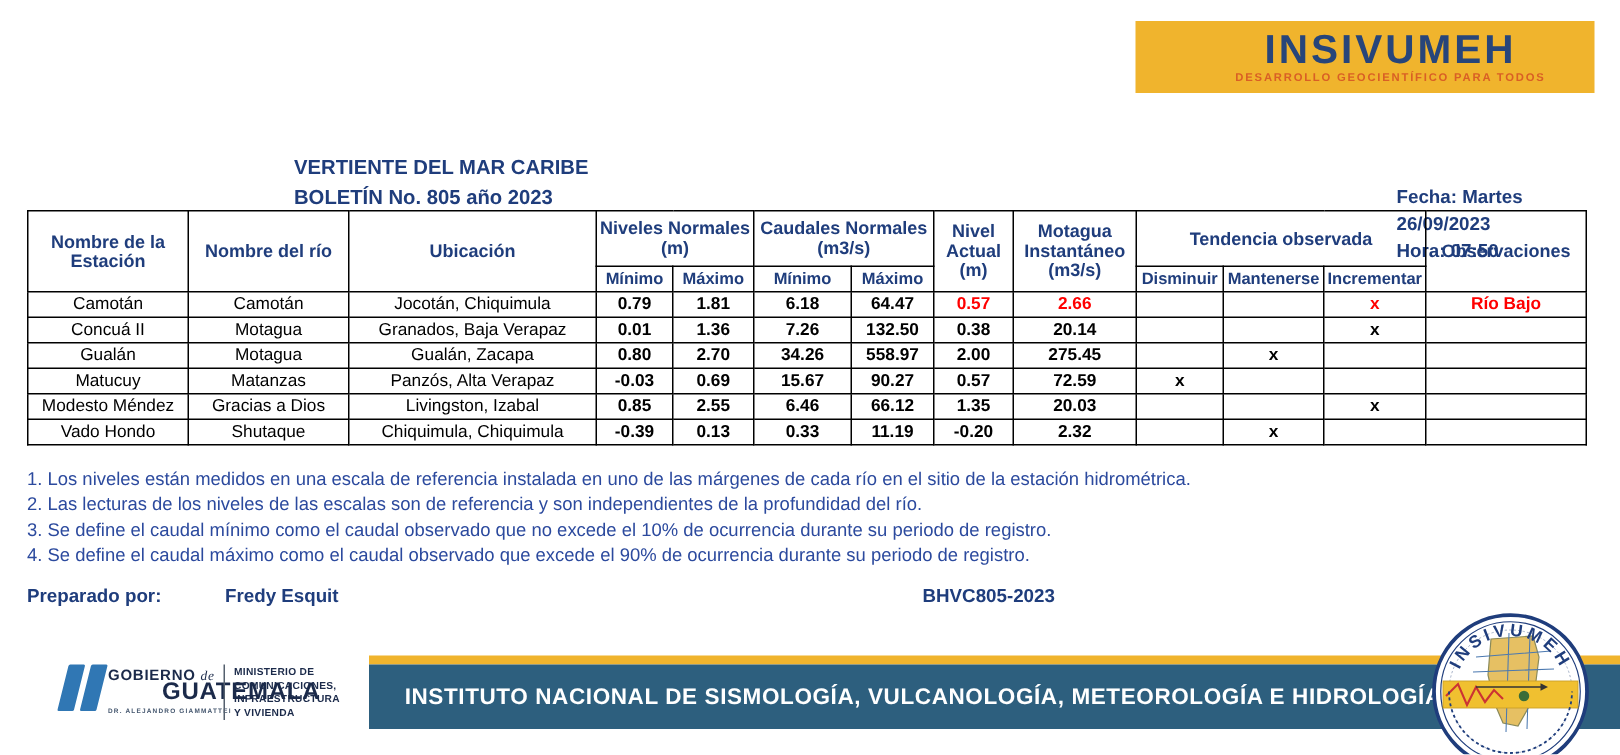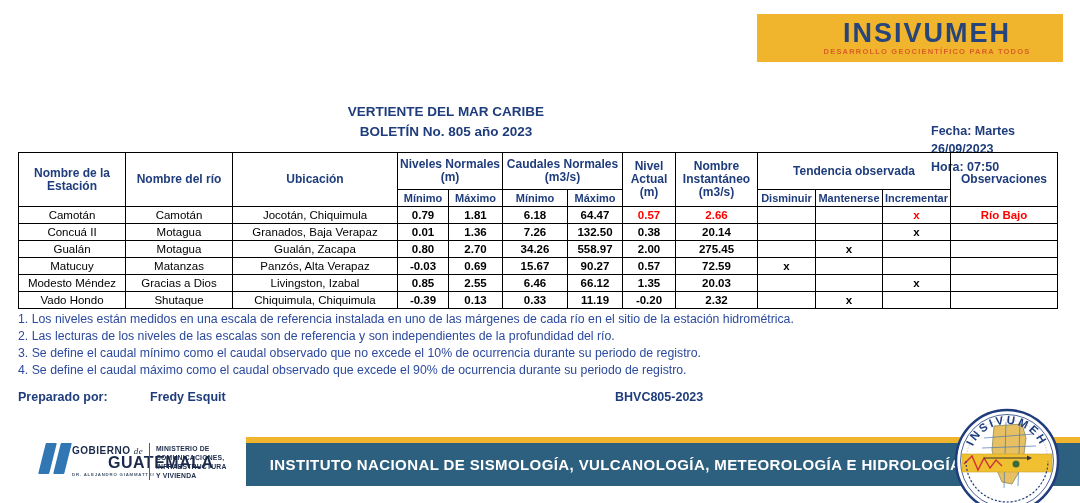--- a/index.html
+++ b/index.html
@@ -13,27 +13,27 @@
     align-items:center; padding-left:34px; }
   .brand-name { font-size:27px; font-weight:bold; color:#27457a; letter-spacing:2px; line-height:26px; }
   .brand-tagline { font-size:7.5px; font-weight:bold; color:#d95f25; letter-spacing:1.2px; margin-top:1px; }
   .top-banner { position:absolute; left:33px; top:14px; width:762px; height:74px;
     background:#2d5f7e; border-bottom-right-radius:115px 72px; z-index:2;
     display:flex; flex-direction:column; align-items:center; justify-content:center; }
   .main-title { color:#fff; font-size:31px; font-weight:bold; letter-spacing:1.5px; line-height:32px; }
   .main-subtitle { color:#eef3f6; font-size:13px; font-weight:bold; letter-spacing:4px; margin-top:3px; }
 
   
-  .bulletin-block { position:absolute; left:196px; top:102px; width:500px; text-align:center;
+  .bulletin-block { position:absolute; left:196px; top:102px; width:500px; text-align:left;
     color:#1f3d7c; font-weight:bold; font-size:13.5px; line-height:20px; }
   .date-block { position:absolute; left:931px; top:122px; color:#1f3d7c; font-weight:bold;
     font-size:12.5px; line-height:18px; }
 
   
-  table.riv { position:absolute; left:18px; top:152px; width:1039px; border-collapse:collapse;
+  table.riv { position:absolute; left:18px; top:140px; width:1039px; border-collapse:collapse;
     table-layout:fixed; }
   table.riv th, table.riv td { border:1.4px solid #000; text-align:center; vertical-align:middle;
     overflow:hidden; white-space:nowrap; }
   table.riv th { color:#1f3d7c; font-size:12px; font-weight:bold; white-space:normal; line-height:13px; }
   table.riv th.sub { font-size:11px; height:17px; line-height:11px; }
   table.riv tr.data-row { height:17px; }
   table.riv td { font-size:11.5px; color:#000; }
   td.num, td.mark { font-weight:bold; }
   td.obs { font-weight:bold; }
   .alert { color:#ff0000 !important; }
@@ -104,21 +104,21 @@
         <col style="width:107px">
     </colgroup>
     <thead>
       <tr style="height:37px">
         <th rowspan="2">Nombre de la Estación</th>
         <th rowspan="2">Nombre del río</th>
         <th rowspan="2">Ubicación</th>
         <th colspan="2">Niveles Normales (m)</th>
         <th colspan="2">Caudales Normales (m3/s)</th>
         <th rowspan="2">Nivel Actual (m)</th>
-        <th rowspan="2">Nombre Instantáneo (m3/s)</th>
+        <th rowspan="2">Motagua Instantáneo (m3/s)</th>
         <th colspan="3">Tendencia observada</th>
         <th rowspan="2">Observaciones</th>
       </tr>
       <tr>
         <th class="sub">Mínimo</th>
         <th class="sub">Máximo</th>
         <th class="sub">Mínimo</th>
         <th class="sub">Máximo</th>
         <th class="sub">Disminuir</th>
         <th class="sub">Mantenerse</th>

